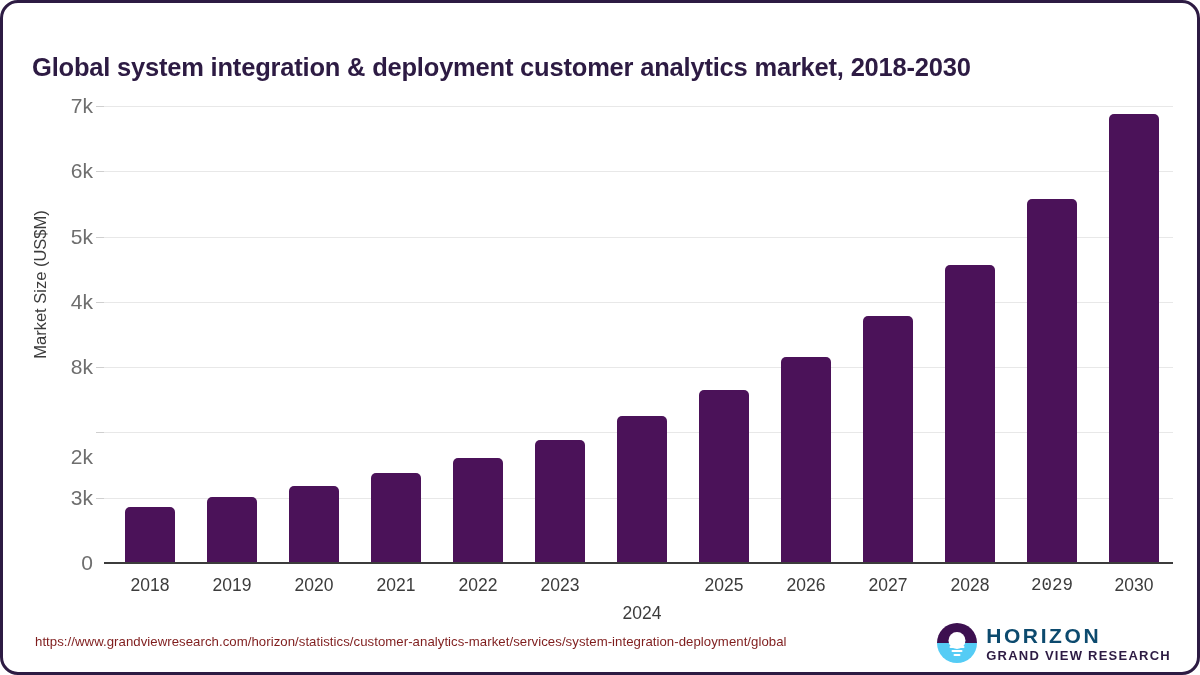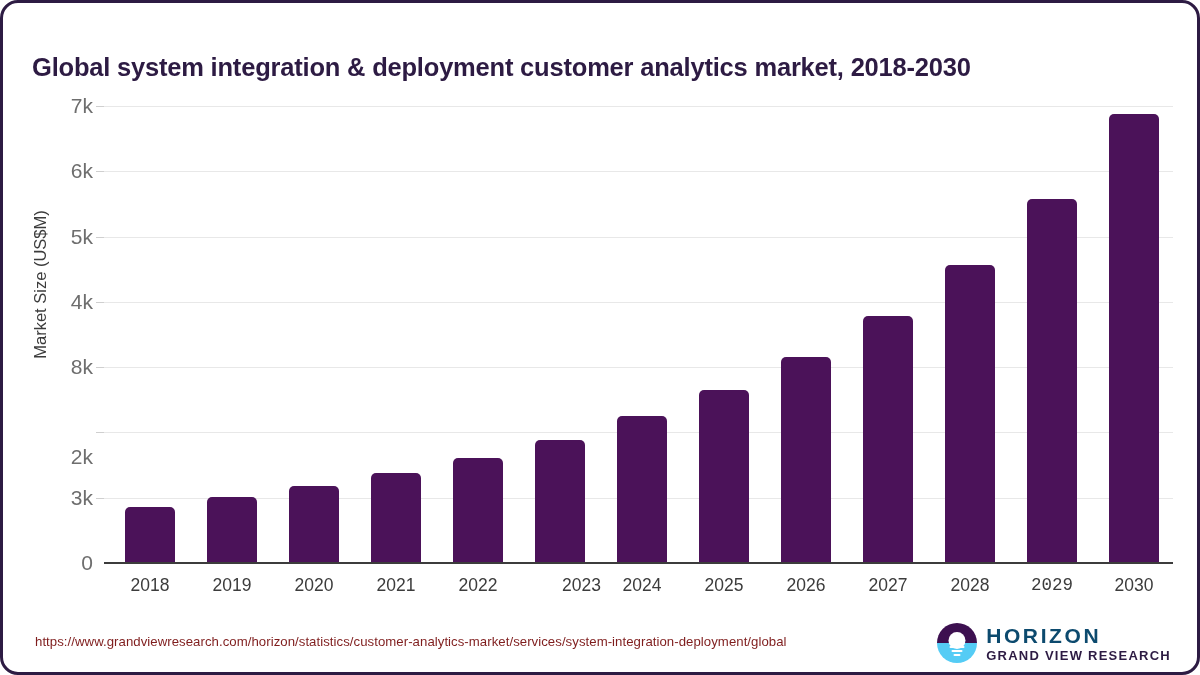--- a/index.html
+++ b/index.html
@@ -244,22 +244,22 @@
       </div>
   </div>
 
   <div id="axis-line"></div>
   <div id="x-tick-labels">
       <div class="x-tick-label" style="left: 106px;">2018</div>
       <div class="x-tick-label" style="left: 188px;">2019</div>
       <div class="x-tick-label" style="left: 270px;">2020</div>
       <div class="x-tick-label" style="left: 352px;">2021</div>
       <div class="x-tick-label" style="left: 434px;">2022</div>
-      <div class="x-tick-label" style="left: 516px; text-align: right;">2023</div>
-      <div class="x-tick-label" style="left: 598px;">2024</div>
+      <div class="x-tick-label" style="left: 516px;">2023</div>
+      <div class="x-tick-label" style="left: 598px; margin-top: 28px;">2024</div>
       <div class="x-tick-label" style="left: 680px;">2025</div>
       <div class="x-tick-label" style="left: 762px; text-align: center;">2026</div>
       <div class="x-tick-label" style="left: 844px;">2027</div>
       <div class="x-tick-label" style="left: 926px;">2028</div>
       <div class="x-tick-label" style="left: 1008px; font-family: Liberation Mono, monospace;">2029</div>
       <div class="x-tick-label" style="left: 1090px;">2030</div>
     </div>
 
   <div id="source-url">https://www.grandviewresearch.com/horizon/statistics/customer-analytics-market/services/system-integration-deployment/global</div>
 

